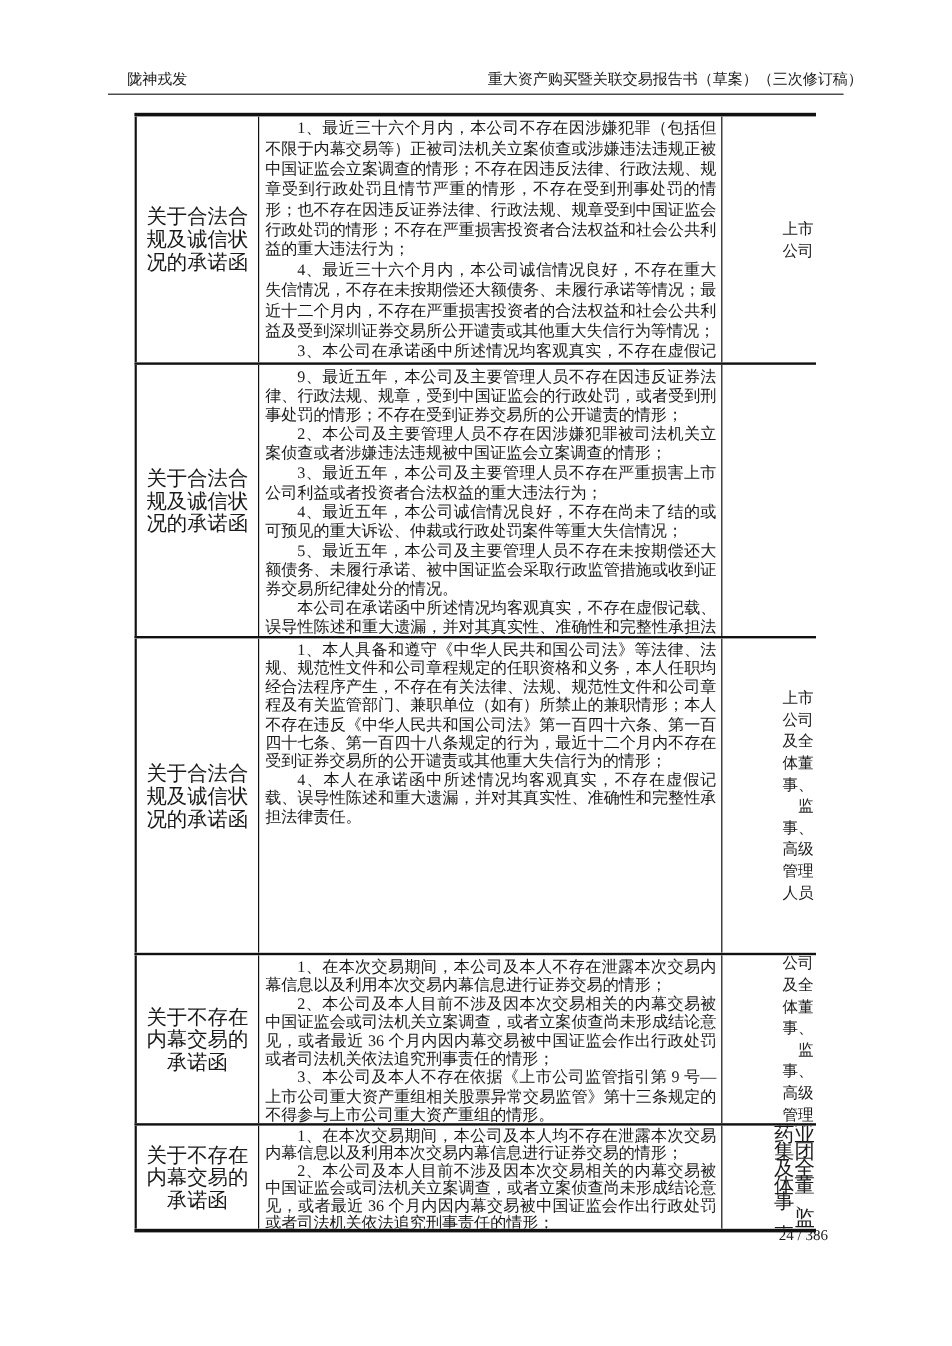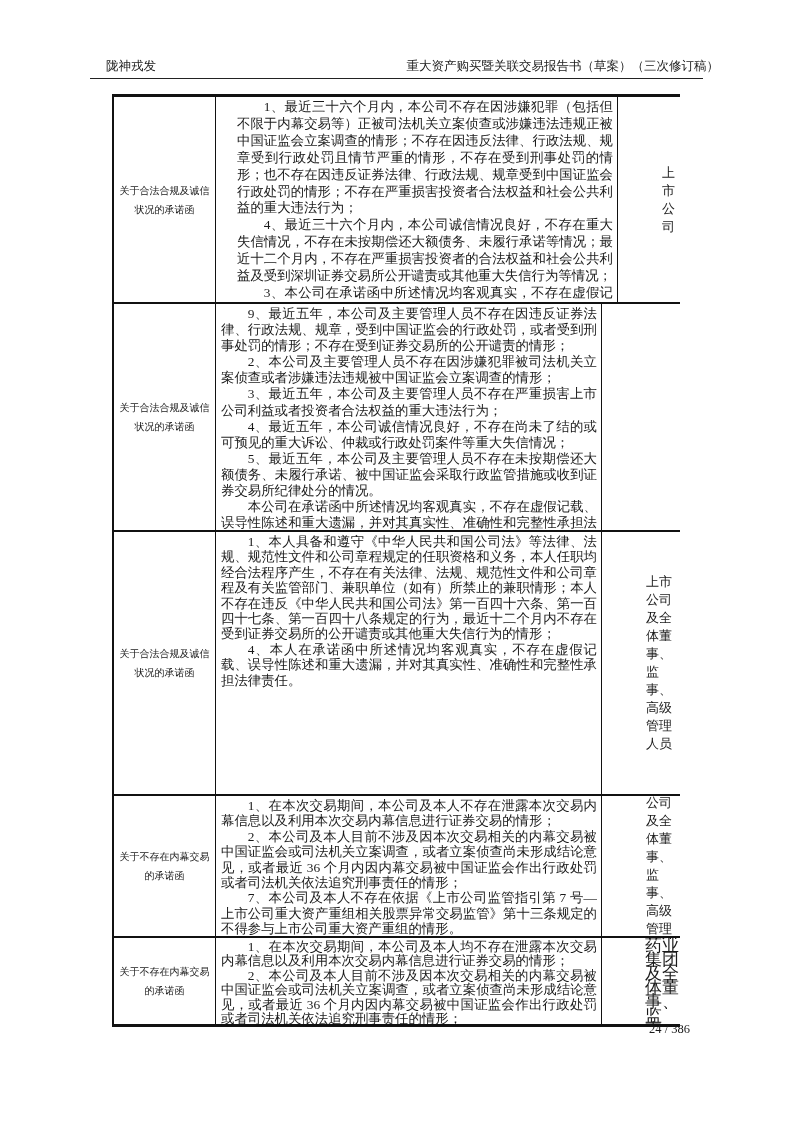--- a/index.html
+++ b/index.html
@@ -26,40 +26,40 @@
     position:absolute;left:112px;top:94px;width:568px;
     border-top:3px solid #111;
     border-bottom:3px solid #111;
   }
   .trow{display:flex;overflow:hidden;}
   .trow + .trow{border-top:2px solid #111;}
   .c1{
     width:104px;flex:none;box-sizing:border-box;
     border-left:2px solid #111;border-right:1.5px solid #111;
     display:flex;align-items:center;justify-content:center;
-    text-align:center;font-size:10px;line-height:19px;
+    text-align:center;font-size:17px;line-height:19px;
     padding:0 1px;
   }
   .c2{
     width:386px;flex:none;box-sizing:border-box;
     border-right:1.5px solid #111;
     padding:2px 4px 2px 5px;
     font-size:13.4px;
     overflow:hidden;
   }
   .c2 p{
     margin:0;text-indent:2em;text-align:justify;
   }
   .c3{
     flex:1;box-sizing:border-box;
     display:flex;align-items:center;justify-content:center;
-    text-align:left;font-size:13px;line-height:18px;
+    text-align:right;font-size:13px;line-height:18px;
     padding:0 2px;overflow:hidden;margin-left:42px;
   }
-  .r1{height:205px;} .r1 .c2{line-height:16.9px;margin-left:16px;}
+  .r1{height:205px;} .r1 .c2{line-height:16.9px;}
   .r2{height:226px;} .r2 .c2{line-height:16.1px;} .r2 .c3{line-height:17px;}
   .r3{height:262px;} .r3 .c2{line-height:15.4px;}
   .r4{height:140px;} .r4 .c2{line-height:15.4px;}
   .r5{height:86px;}  .r5 .c2{line-height:14.4px;} .r5 .c3{line-height:14px;font-size:17px;}
   
   .pgnum{
     position:absolute;top:1022px;left:90px;width:600px;
     text-align:right;font-weight:normal;font-size:12.5px;
     font-family:"Liberation Serif","DejaVu Serif",serif;
   }
@@ -106,21 +106,21 @@
         <p>4、本人在承诺函中所述情况均客观真实，不存在虚假记载、误导性陈述和重大遗漏，并对其真实性、准确性和完整性承担法律责任。</p>
       </div>
       <div class="c3">上市公司及全体董事、监事、高级管理人员</div>
     </div>
 
     <div class="trow r4">
       <div class="c1">关于不存在内幕交易的承诺函</div>
       <div class="c2">
         <p>1、在本次交易期间，本公司及本人不存在泄露本次交易内幕信息以及利用本次交易内幕信息进行证券交易的情形；</p>
         <p>2、本公司及本人目前不涉及因本次交易相关的内幕交易被中国证监会或司法机关立案调查，或者立案侦查尚未形成结论意见，或者最近 36 个月内因内幕交易被中国证监会作出行政处罚或者司法机关依法追究刑事责任的情形；</p>
-        <p>7、本公司及本人不存在依据《上市公司监管指引第 7 号—上市公司重大资产重组相关股票异常交易监管》第十三条规定的不得参与上市公司重大资产重组的情形。</p>
+        <p>3、本公司及本人不存在依据《上市公司监管指引第 9 号—上市公司重大资产重组相关股票异常交易监管》第十三条规定的不得参与上市公司重大资产重组的情形。</p>
       </div>
       <div class="c3">上市公司及全体董事、监事、高级管理人员</div>
     </div>
 
     <div class="trow r5">
       <div class="c1">关于不存在内幕交易的承诺函</div>
       <div class="c2">
         <p>1、在本次交易期间，本公司及本人均不存在泄露本次交易内幕信息以及利用本次交易内幕信息进行证券交易的情形；</p>
         <p>2、本公司及本人目前不涉及因本次交易相关的内幕交易被中国证监会或司法机关立案调查，或者立案侦查尚未形成结论意见，或者最近 36 个月内因内幕交易被中国证监会作出行政处罚或者司法机关依法追究刑事责任的情形；</p>
       </div>

